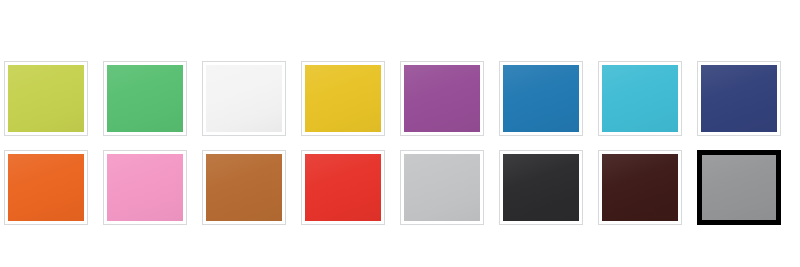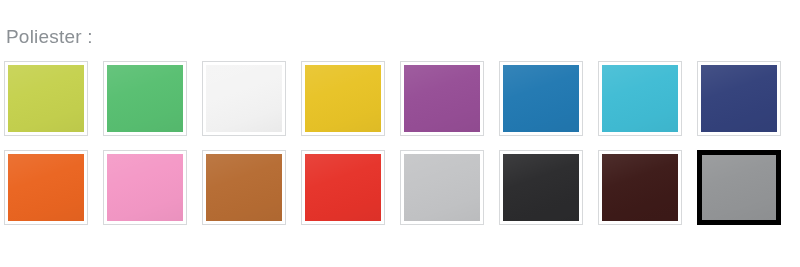--- a/index.html
+++ b/index.html
@@ -86,21 +86,20 @@
         rgba(255,255,255,0.015) 38%,
         rgba(0,0,0,0.015) 72%,
         rgba(0,0,0,0.045) 100%);
   }
 </style>
 </head>
 <body>
 
 <div class="page">
 
-  <div class="section-title">Poliester :</div>
 
   <div class="swatch-grid">
       <div class="swatch-row">
         <div class="swatch" style="border-color: rgb(215, 217, 219);">
           <span class="swatch-fill" style="background-color: rgb(197, 209, 78);"></span>
         </div>
         <div class="swatch" style="border-color: rgb(215, 217, 219);">
           <span class="swatch-fill" style="background-color: rgb(88, 191, 113);"></span>
         </div>
         <div class="swatch" style="border-color: rgb(215, 217, 219);">

